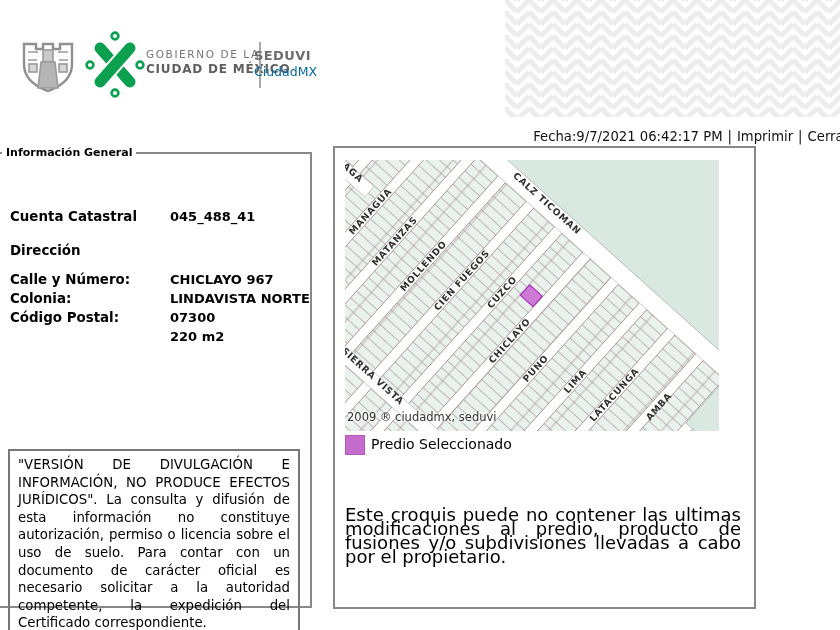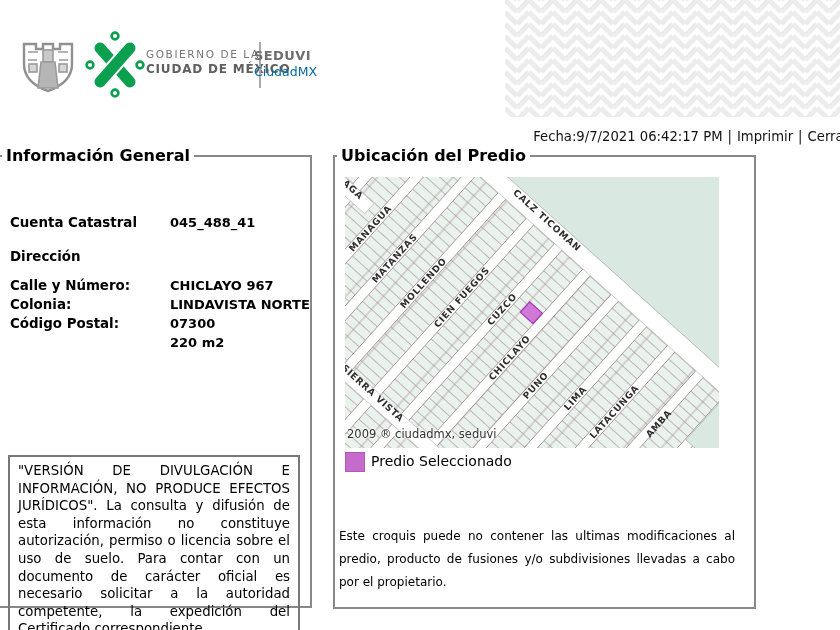--- a/index.html
+++ b/index.html
@@ -15,37 +15,37 @@
   .hdr-divider{position:absolute;left:259px;top:42px;width:2px;height:46px;background:#a9a9a9;}
   .agency{position:absolute;left:254px;top:48px;line-height:16px;}
   .agency-name{font-size:13px;font-weight:bold;color:#6d6d6d;letter-spacing:0.4px;}
   .agency-sub{font-size:12.5px;color:#0369a1;}
   
   .dateline{position:absolute;top:129px;right:-9px;font-size:13.2px;white-space:nowrap;color:#111;}
   .dateline .sep{margin:0 5px;}
   .linklike{cursor:pointer;}
   
   fieldset{position:absolute;margin:0;padding:0;border:2px solid #888;background:#fff;}
-  fieldset legend{font-size:16px;font-weight:bold;padding:0 4px;margin-left:2px;}
+  fieldset legend{font-size:11px;font-weight:bold;padding:0 4px;margin-left:2px;}
   #fs-general{left:-2px;top:146px;width:310px;height:458px;}
   #fs-ubicacion{left:333px;top:146px;width:419px;height:459px;}
   .fs-body{position:absolute;left:0;top:0;right:0;bottom:0;}
   
   .fld-label{position:absolute;left:10px;font-size:13.4px;font-weight:bold;white-space:nowrap;text-align:center;}
   .fld-value{position:absolute;left:170px;font-size:13px;white-space:nowrap;font-weight:bold;}
   .disclaimer-box{position:absolute;left:8px;top:290px;width:272px;border:2px solid #777;
                   padding:5px 8px;font-size:13.3px;line-height:17.6px;text-align:justify;}
   
   .map-wrap{position:absolute;left:10px;top:12px;width:374px;height:271px;}
   .map-attrib{position:absolute;left:2px;top:250px;font-size:11.5px;color:#333;
               text-shadow:0 0 3px #fff,0 0 3px #fff,0 0 3px #fff;}
   .map-legend-row{position:absolute;left:10px;top:287px;height:20px;}
   .legend-swatch{position:absolute;left:0;top:0;width:18px;height:18px;background:#c56bcb;border:1px solid #b357ba;}
   .legend-text{position:absolute;left:26px;top:1px;font-size:14px;white-space:nowrap;}
-  .map-note{position:absolute;left:4px;top:360px;width:396px;font-size:12px;line-height:23px;text-align:justify;}
+  .map-note{position:absolute;left:10px;top:360px;width:396px;font-size:18px;line-height:14px;text-align:justify;}
 </style>
 </head>
 <body>
 
 <div id="page">
 
   <svg class="hdr-chevron" width="335" height="117" xmlns="http://www.w3.org/2000/svg">
     <defs>
       <pattern id="hb" width="24" height="24" patternUnits="userSpaceOnUse">
         <rect width="24" height="24" fill="#ffffff"></rect>
@@ -110,21 +110,20 @@
       <div class="fld-value" style="top:132px">LINDAVISTA NORTE</div>
       <div class="fld-label" style="top:151px">Código Postal:</div>
       <div class="fld-value" style="top:151px">07300</div>
       <div class="fld-value" style="top:170px">220 m2</div>
 
       <div class="disclaimer-box">"VERSIÓN DE DIVULGACIÓN E INFORMACIÓN, NO PRODUCE EFECTOS JURÍDICOS". La consulta y difusión de esta información no constituye autorización, permiso o licencia sobre el uso de suelo. Para contar con un documento de carácter oficial es necesario solicitar a la autoridad competente, la expedición del Certificado correspondiente.</div>
     </div>
   </fieldset>
 
   <fieldset id="fs-ubicacion">
-    <legend>Ubicación del Predio</legend>
     <div class="fs-body">
 
       <div class="map-wrap">
         <svg width="374" height="271" viewBox="0 0 374 271" xmlns="http://www.w3.org/2000/svg" style="display:block">
           <defs>
             <pattern id="lots" width="9" height="28" patternUnits="userSpaceOnUse">
               <rect width="9" height="28" fill="#eaf2ee"></rect>
               <path d="M0.4 0 V28 M0 14 H9" stroke="#a59090" stroke-width="0.7" fill="none"></path>
             </pattern>
             <clipPath id="mapclip">

